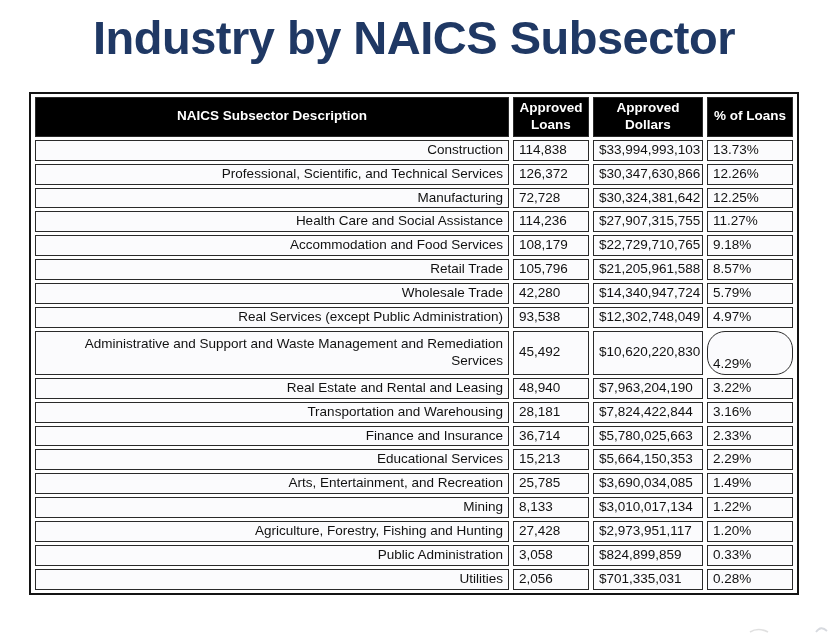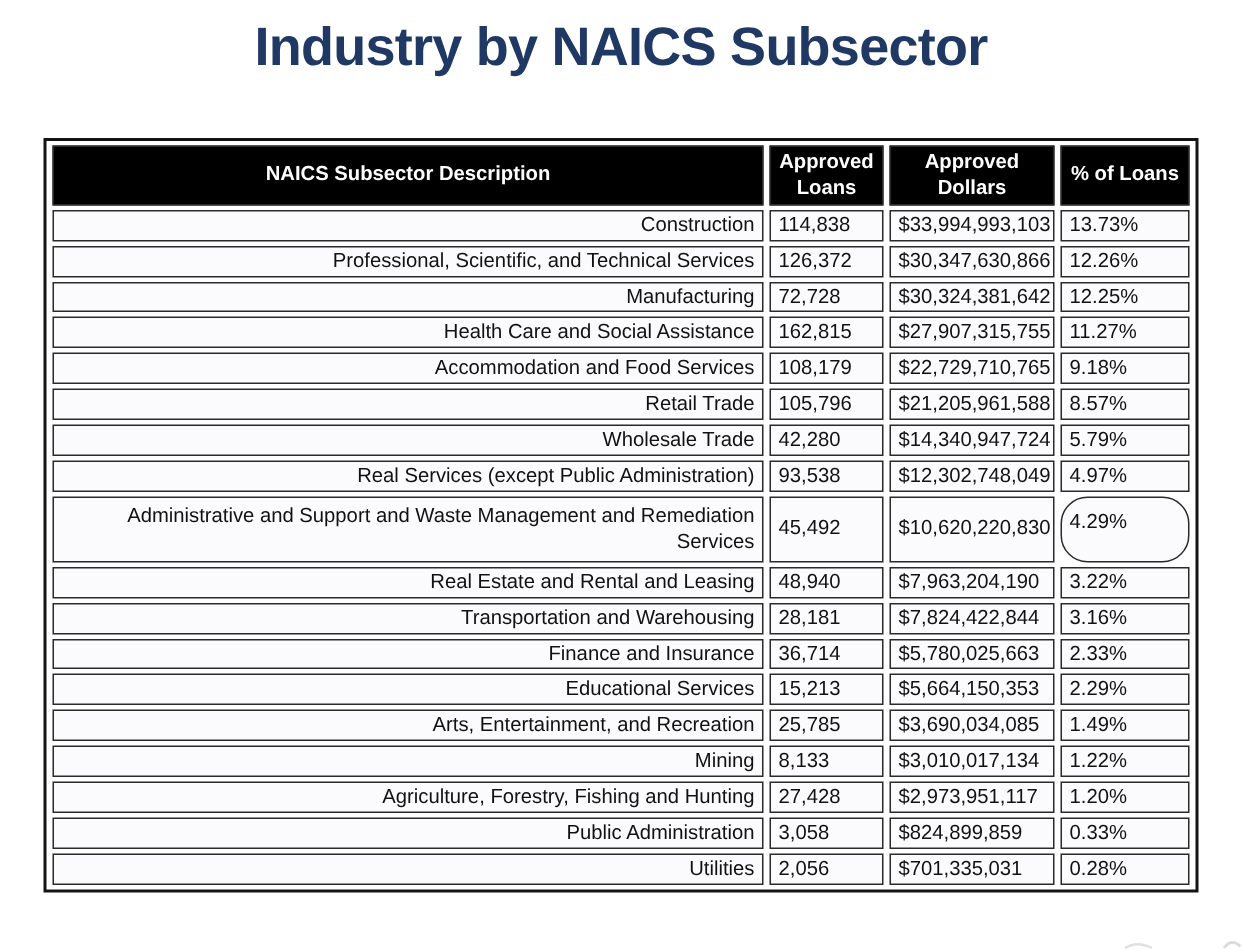--- a/index.html
+++ b/index.html
@@ -12,21 +12,21 @@
     background: #ffffff;
     position: relative;
     overflow: hidden;
     font-family: "Liberation Sans", sans-serif;
     color: #111111;
   }
   .page-title {
     margin: 0;
     padding-top: 10px;
     text-align: center;
-    font-size: 36px;
+    font-size: 47px;
     font-weight: bold;
     letter-spacing: -0.5px;
     color: #1f3864;
   }
   .table-wrap {
     position: absolute;
     left: 29px;
     top: 92px;
     width: 770px;
     border: 2px solid #141414;
@@ -66,21 +66,21 @@
     text-align: right;
   }
   td.td-num {
     text-align: left;
   }
   tr.tall td {
     height: 44px;
   }
   tr.tall td.td-pct {
     vertical-align: bottom;
-    padding-bottom: 17px;
+    padding-bottom: 1px;
     border-radius: 18px;
   }
   .col-desc  { width: 474px; }
   .col-loans { width: 76px; }
   .col-dollars { width: 110px; }
   .col-pct   { width: 86px; }
   .corner-decoration {
     position: absolute;
     right: 0;
     bottom: 0;
@@ -124,21 +124,21 @@
           <td class="td-num td-pct">12.26%</td>
         </tr>
         <tr>
           <td class="td-desc">Manufacturing</td>
           <td class="td-num">72,728</td>
           <td class="td-num">$30,324,381,642</td>
           <td class="td-num td-pct">12.25%</td>
         </tr>
         <tr>
           <td class="td-desc">Health Care and Social Assistance</td>
-          <td class="td-num">162,815</td>
+          <td class="td-num">114,236</td>
           <td class="td-num">$27,907,315,755</td>
           <td class="td-num td-pct">11.27%</td>
         </tr>
         <tr>
           <td class="td-desc">Accommodation and Food Services</td>
           <td class="td-num">108,179</td>
           <td class="td-num">$22,729,710,765</td>
           <td class="td-num td-pct">9.18%</td>
         </tr>
         <tr>

